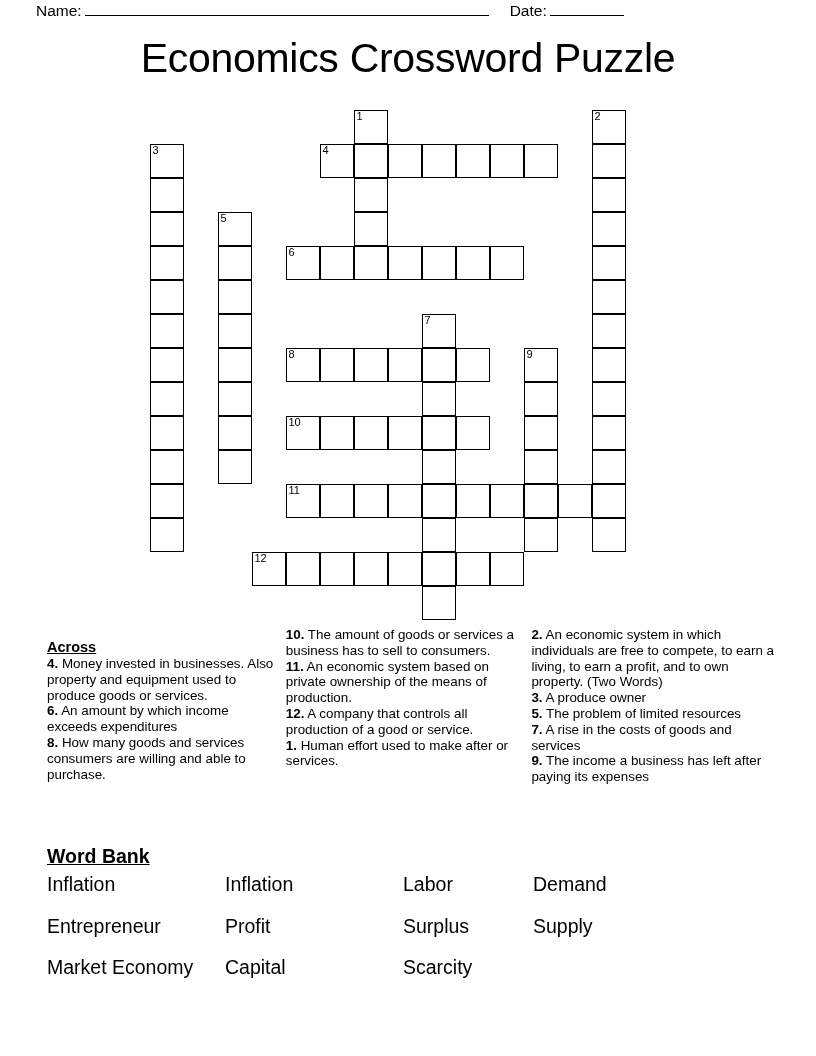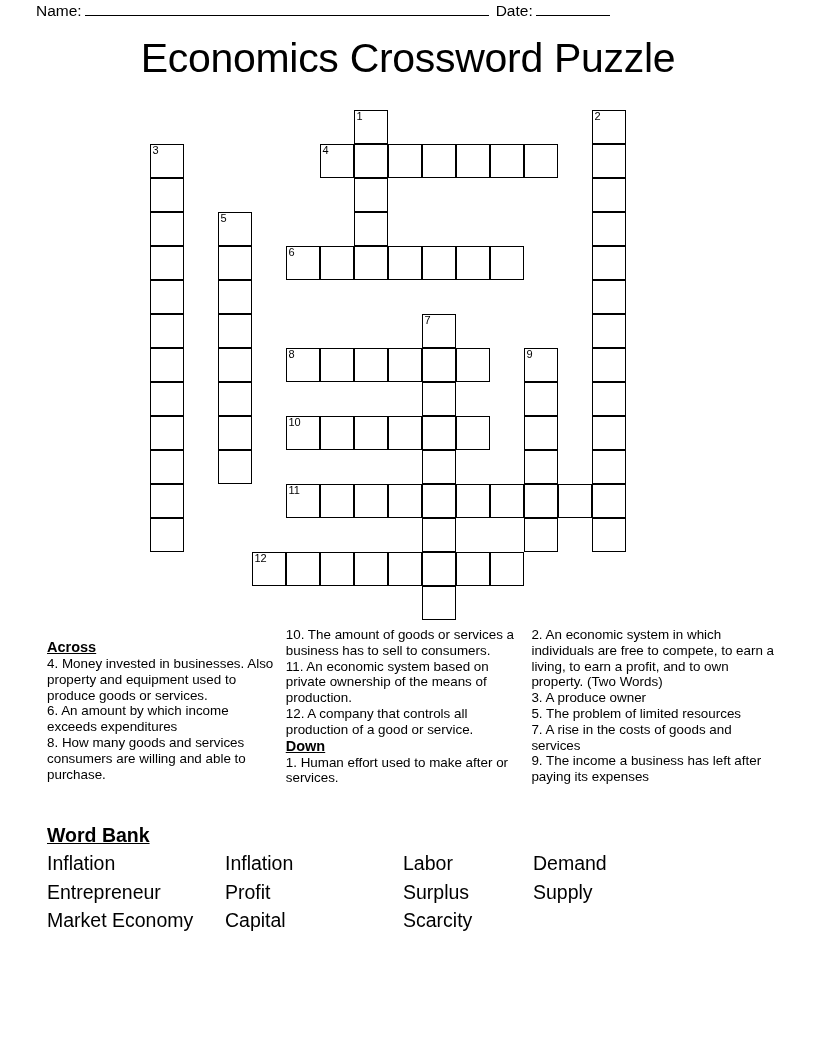--- a/index.html
+++ b/index.html
@@ -36,21 +36,21 @@
   .nd-name-label { margin-left: 36px; }
   .nd-rule {
     display: inline-block;
     border-bottom: 1px solid #000;
     height: 13px;
     margin-left: 3px;
     margin-right: 3px;
   }
   .nd-rule-long { width: 404px; }
   .nd-rule-short { width: 74px; }
-  .nd-date-label { margin-left: 4px; }
+  .nd-date-label { margin-left: 18px; }
 
   
   .puzzle-title {
     position: absolute;
     left: 0;
     top: 36px;
     width: 816px;
     text-align: center;
     font-size: 41px;
     font-weight: normal;
@@ -102,41 +102,41 @@
   .clue-col-2 { width: 240px; padding-right: 8px; }
   .clue-col-3 { width: 248px; }
   .clue-heading {
     font-weight: bold;
     text-decoration: underline;
     font-size: 14.5px;
     line-height: 17px;
     display: block;
   }
   .clue-item { display: block; }
-  .clue-item .num { font-weight: normal; }
+  .clue-item .num { font-weight: bold; }
 
   
   .word-bank {
     position: absolute;
     left: 47px;
-    top: 824px;
+    top: 845px;
     width: 730px;
   }
   .wb-heading {
     font-size: 19.5px;
     font-weight: bold;
     text-decoration: underline;
     line-height: 23px;
     display: block;
     margin-bottom: 4px;
   }
   .wb-grid {
     display: grid;
     grid-template-columns: 178px 178px 130px 180px;
-    row-gap: 4px;
+    row-gap: 17px;
   }
   .wb-word {
     font-size: 19.5px;
     line-height: 24.5px;
     white-space: nowrap;
   }
 </style>
 </head>
 <body>
 
@@ -271,21 +271,20 @@
     <span class="clue-heading">Across</span>
     <span class="clue-item"><span class="num">4.</span><span> Money invested in businesses. Also property and equipment used to produce goods or services.</span></span>
     <span class="clue-item"><span class="num">6.</span><span> An amount by which income exceeds expenditures</span></span>
     <span class="clue-item"><span class="num">8.</span><span> How many goods and services consumers are willing and able to purchase.</span></span>
   </div>
 
   <div class="clue-col clue-col-2">
     <span class="clue-item"><span class="num">10.</span><span> The amount of goods or services a business has to sell to consumers.</span></span>
     <span class="clue-item"><span class="num">11.</span><span> An economic system based on private ownership of the means of production.</span></span>
     <span class="clue-item"><span class="num">12.</span><span> A company that controls all production of a good or service.</span></span>
-    <span class="clue-heading">Down</span>
     <span class="clue-item"><span class="num">1.</span><span> Human effort used to make after or services.</span></span>
   </div>
 
   <div class="clue-col clue-col-3">
     <span class="clue-item"><span class="num">2.</span><span> An economic system in which individuals are free to compete, to earn a living, to earn a profit, and to own property. (Two Words)</span></span>
     <span class="clue-item"><span class="num">3.</span><span> A produce owner</span></span>
     <span class="clue-item"><span class="num">5.</span><span> The problem of limited resources</span></span>
     <span class="clue-item"><span class="num">7.</span><span> A rise in the costs of goods and services</span></span>
     <span class="clue-item"><span class="num">9.</span><span> The income a business has left after paying its expenses</span></span>
   </div>

